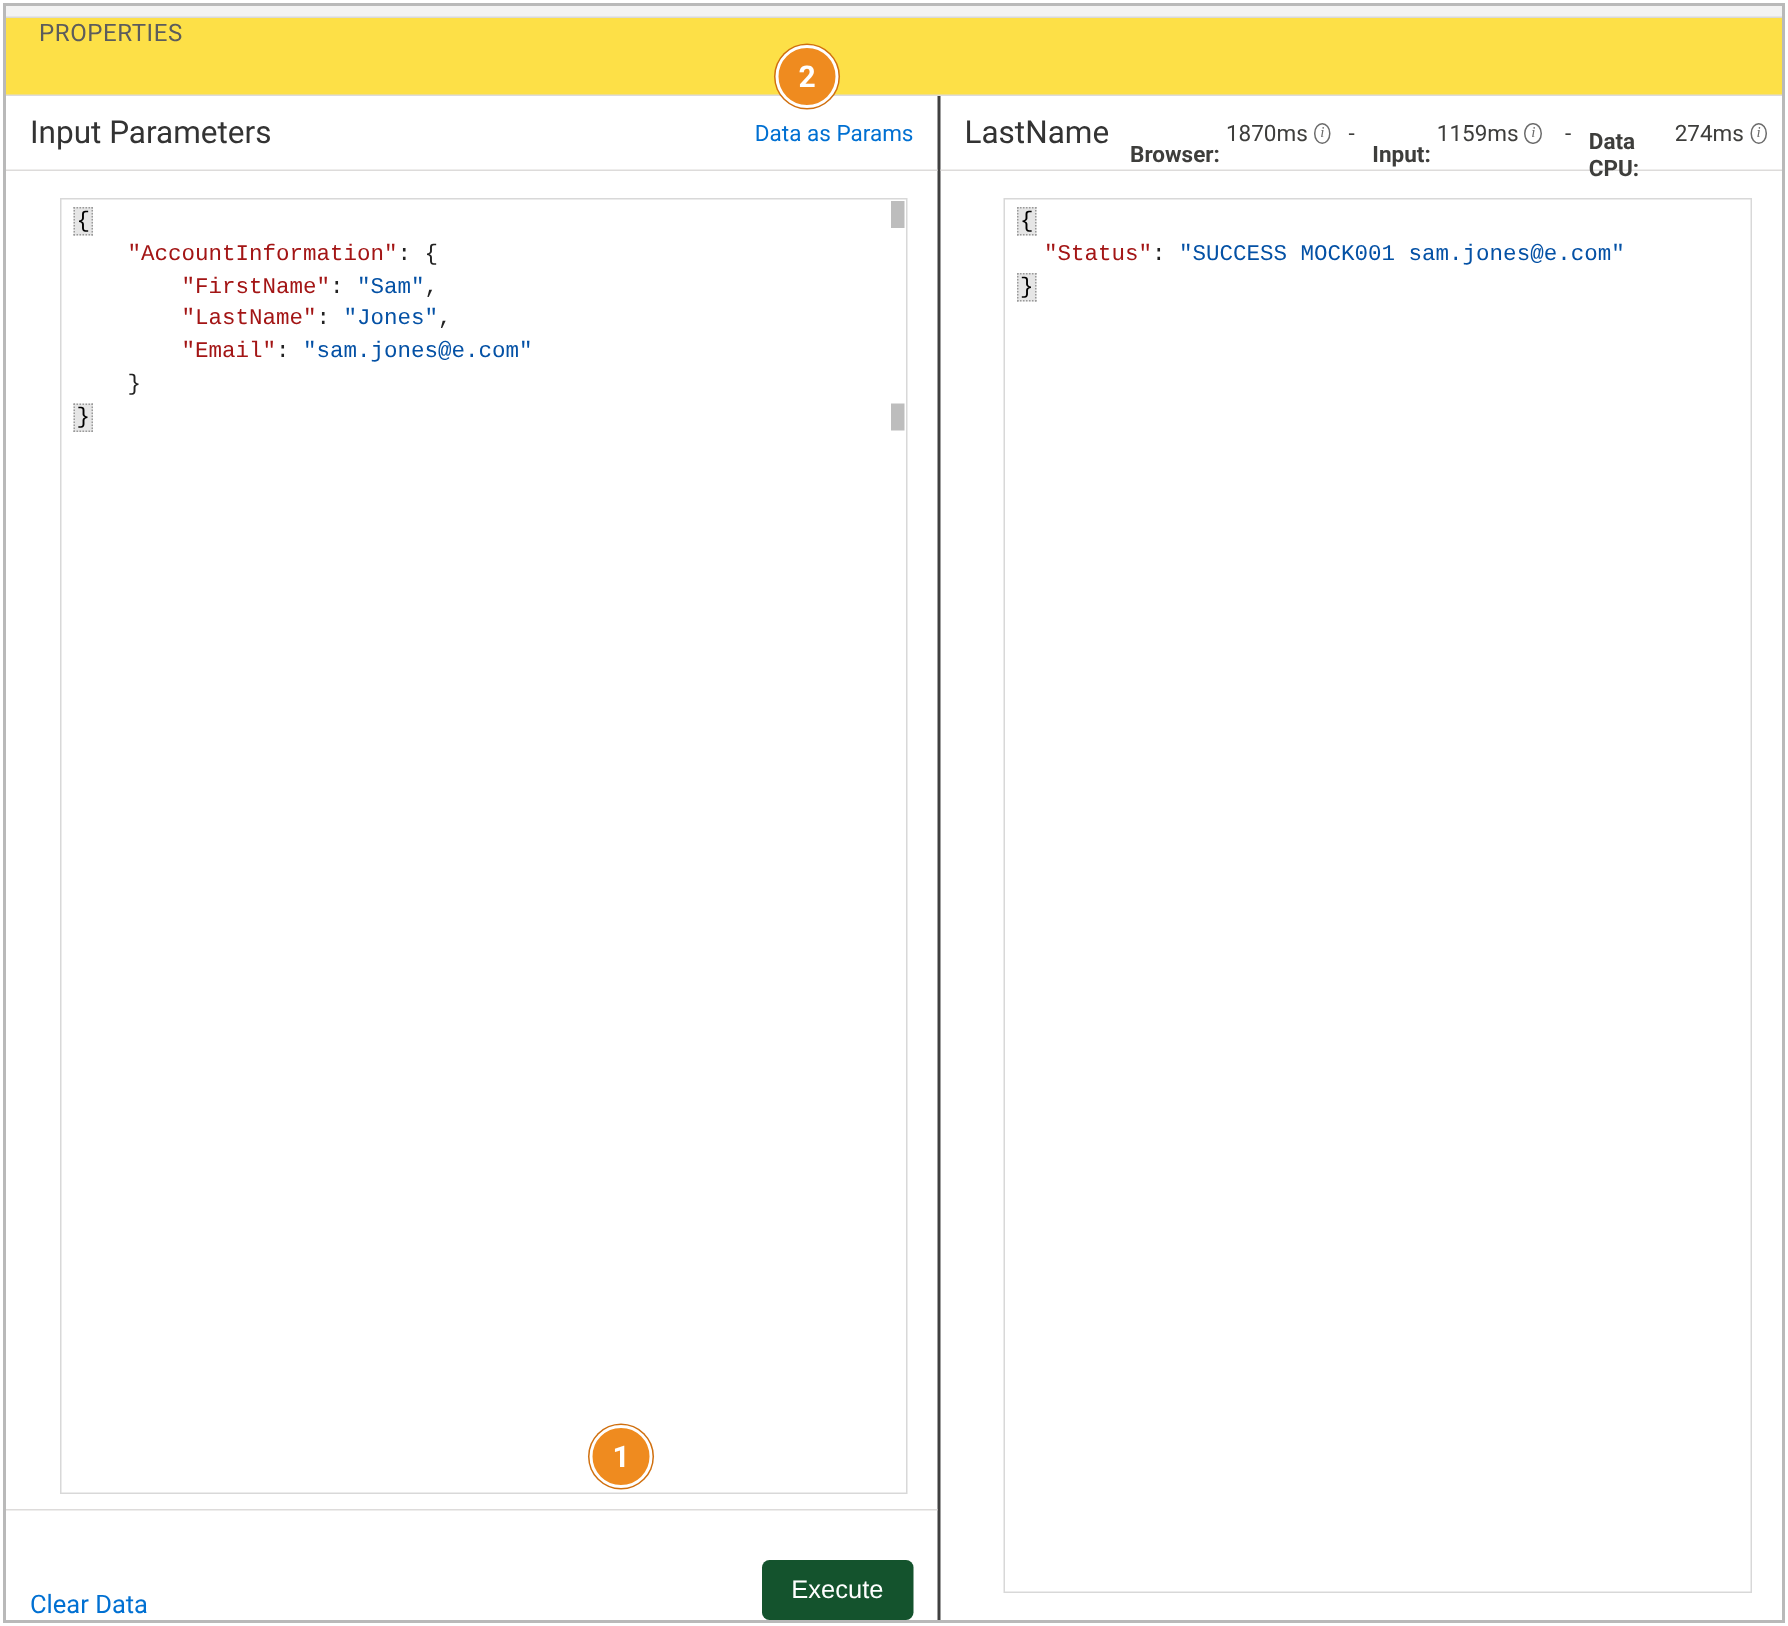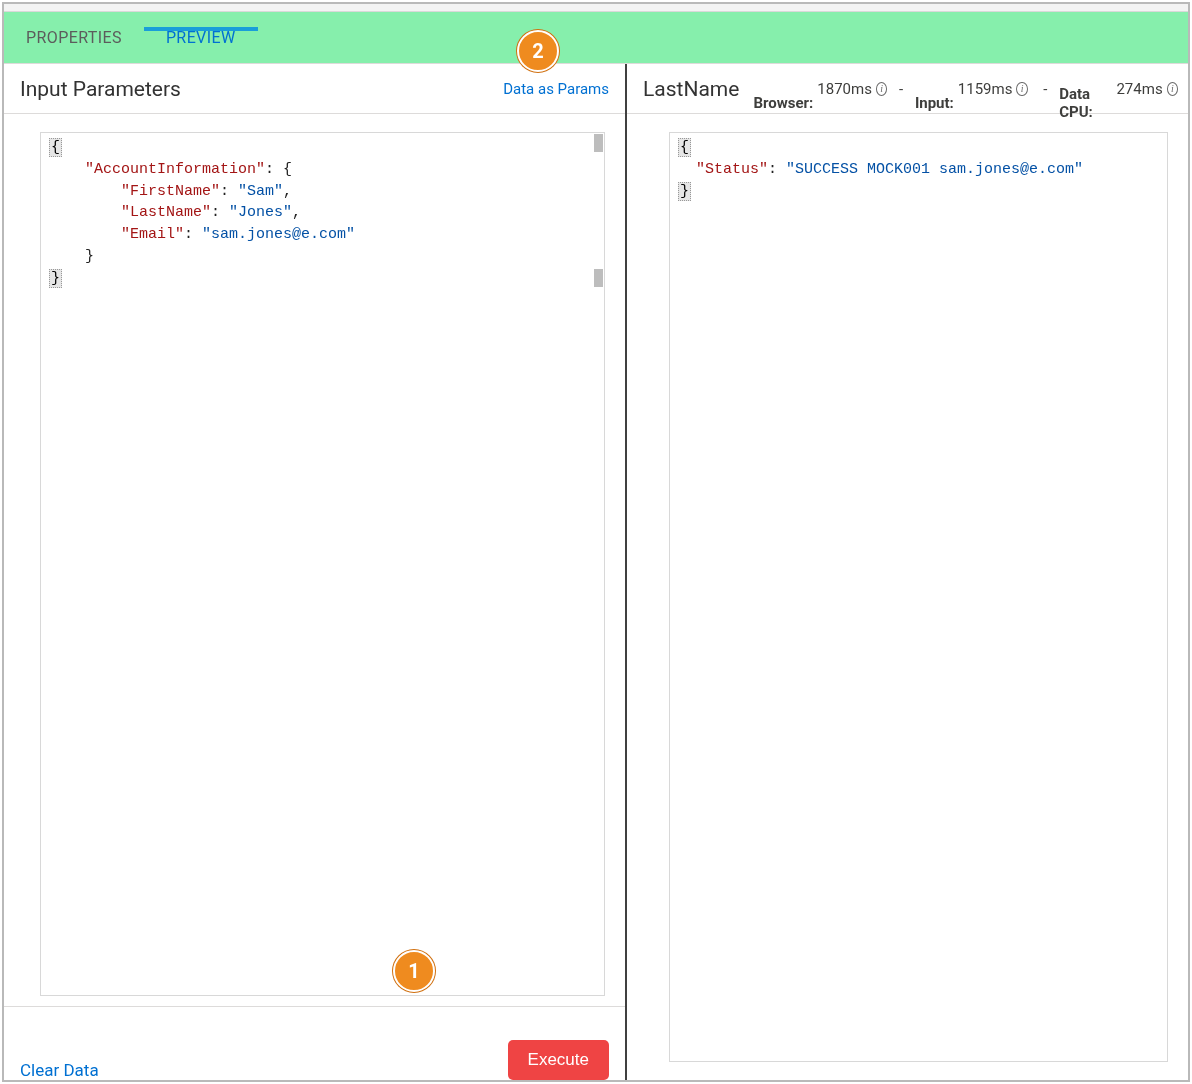--- a/index.html
+++ b/index.html
@@ -19,24 +19,24 @@
     flex-direction: column;
     position: relative;
   }
   .topstrip {
     height: 8px;
     background: #f3f3f3;
     border-bottom: 1px solid #d9d9d9;
   }
   .tabbar {
     height: 52px;
-    background: #86efac;
+    background: #fde047;
     border-bottom: 1px solid #dddbda;
     display: flex;
-    align-items: center;
+    align-items: flex-start;
     position: relative;
   }
   .tab {
     padding: 0 22px;
     display: flex;
     align-items: center;
     font-size: 16px;
     letter-spacing: 0.4px;
     color: #5c5c5c;
     cursor: pointer;
@@ -168,21 +168,21 @@
     align-items: flex-end;
     padding: 0 16px;
   }
   .clear-link {
     color: #0070d2;
     font-size: 17px;
     cursor: pointer;
   }
   .execute-btn {
     margin-left: auto;
-    background: #ef4444;
+    background: #14532d;
     color: #fff;
     border: none;
     border-radius: 5px;
     padding: 10px 20px;
     font-size: 17px;
     cursor: pointer;
   }
   .info-icon {
     display: inline-flex;
     width: 14px;
@@ -216,21 +216,20 @@
   }
 </style>
 </head>
 <body>
 
 <div class="outer">
   <div class="topstrip"></div>
 
   <div class="tabbar">
     <div class="tab">PROPERTIES</div>
-    <div class="tab active">PREVIEW</div>
   </div>
 
   <div class="content">
 
     <div class="panel-left">
       <div class="panel-header">
         <span class="panel-title">Input Parameters</span>
         <span class="edit-link">Data as Params</span>
       </div>
       <div class="editor-wrap">

